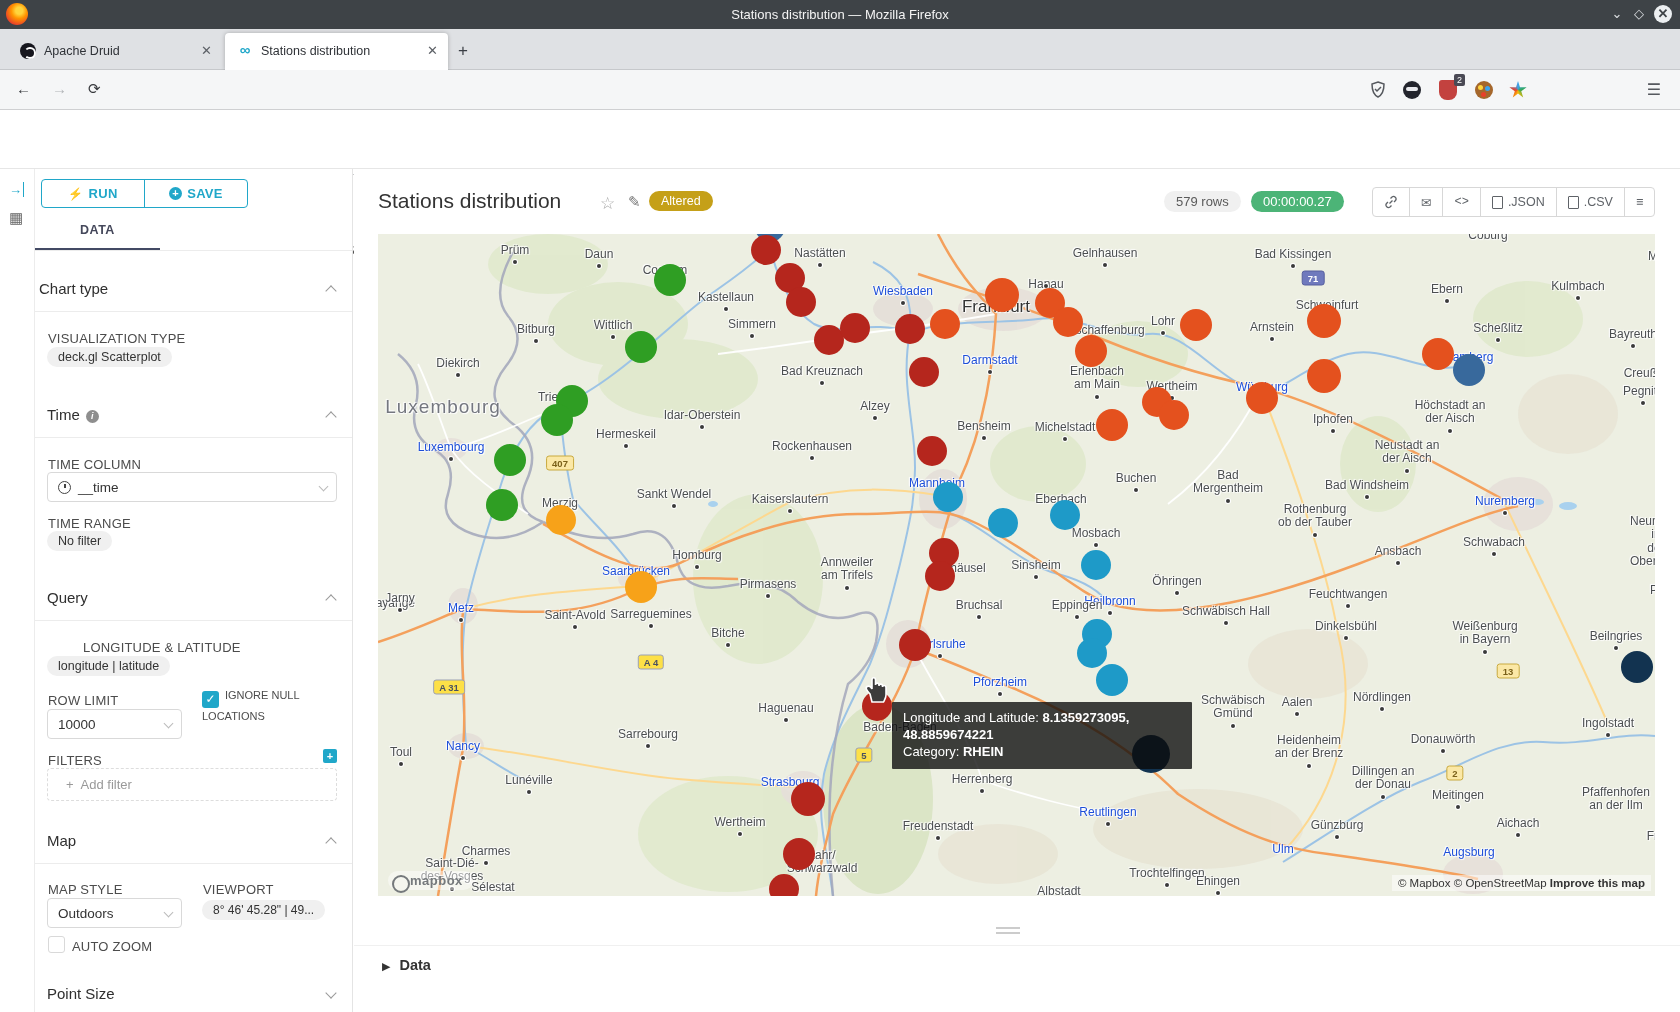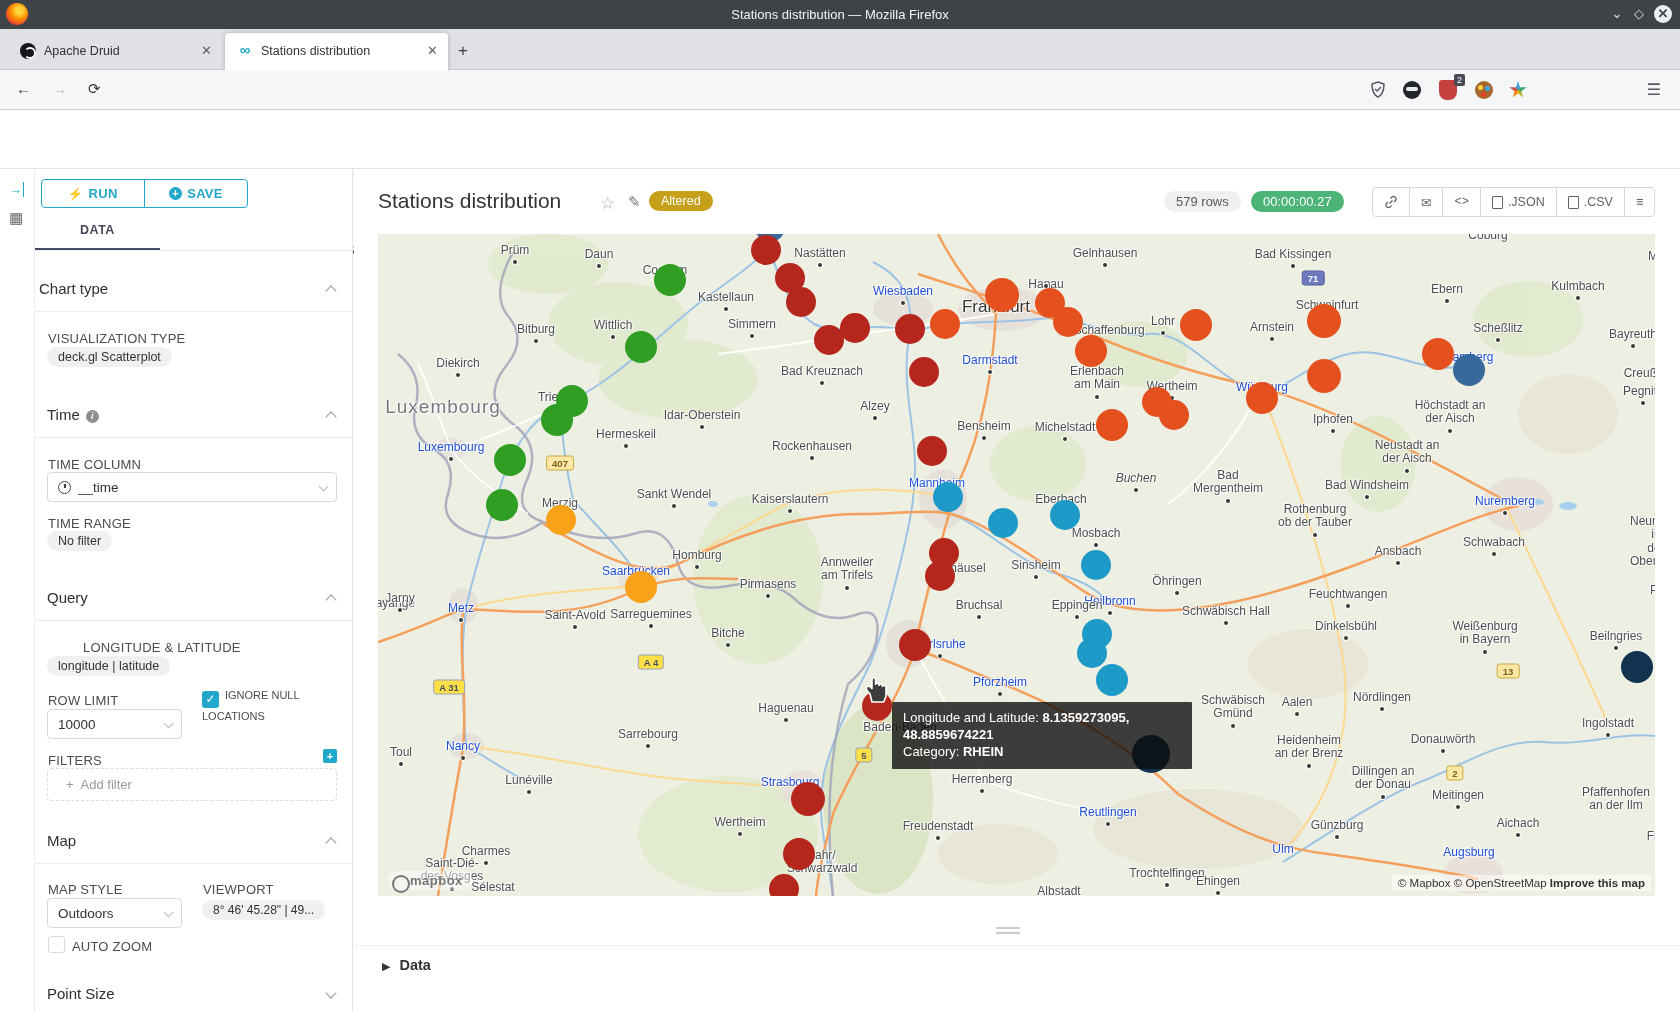--- a/index.html
+++ b/index.html
@@ -483,21 +483,21 @@
       <div class="mdot" style="left: 1127px; top: 279px;"></div>
       <div class="mlabel" style="left: 850px; top: 248px;">Bad
 Mergentheim</div>
       <div class="mdot" style="left: 850px; top: 267px;"></div>
       <div class="mlabel" style="left: 937px; top: 282px;">Rothenburg
 ob der Tauber</div>
       <div class="mdot" style="left: 937px; top: 301px;"></div>
       <div class="mlabel" style="left: 1278px; top: 308px;">Neumarkt in
 der Oberpfalz</div>
       <div class="mlabel" style="left: 1291px; top: 357px;">Parsbe</div>
-      <div class="mlabel" style="left: 758px; top: 245px; font-style: italic;">Buchen</div>
+      <div class="mlabel" style="left: 758px; top: 245px;">Buchen</div>
       <div class="mdot" style="left: 758px; top: 256px;"></div>
       <div class="mlabel" style="left: 718px; top: 300px;">Mosbach</div>
       <div class="mdot" style="left: 718px; top: 311px;"></div>
       <div class="mlabel" style="left: 683px; top: 266px;">Eberbach</div>
       <div class="mdot" style="left: 683px; top: 277px;"></div>
       <div class="mlabel md" style="left: 559px; top: 250px;">Mannheim</div>
       <div class="mlabel" style="left: 590px; top: 335px;">häusel</div>
       <div class="mlabel" style="left: 658px; top: 332px;">Sinsheim</div>
       <div class="mdot" style="left: 658px; top: 343px;"></div>
       <div class="mlabel md" style="left: 732px; top: 368px;">Heilbronn</div>

